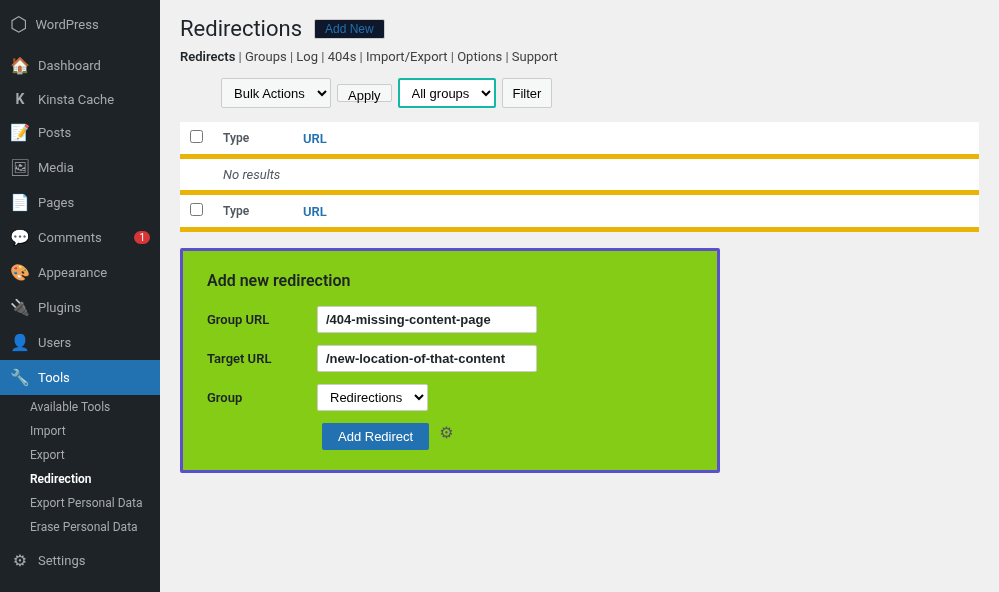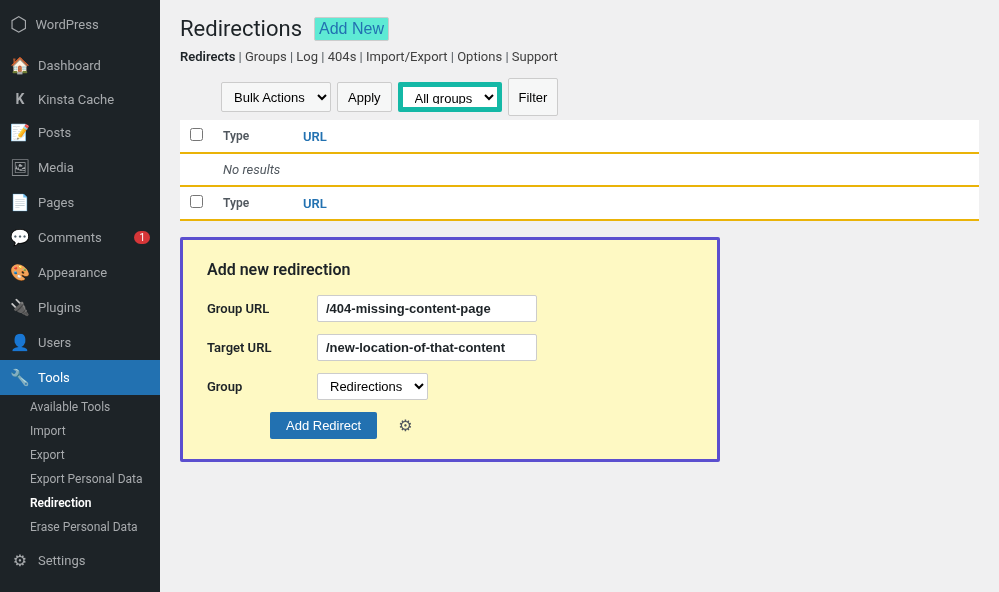--- a/index.html
+++ b/index.html
@@ -42,81 +42,81 @@
       overflow-y: auto;
       height: 592px;
     }
 
     
     .page-header {
       display: flex; align-items: center; gap: 12px; margin-bottom: 8px;
     }
     .page-title { font-size: 22px; font-weight: 400; color: #1d2327; }
     .add-new-btn {
-      background: #5eead4; border: 1px solid #ccc; color: #2271b1;
-      padding: 2px 4px; font-size: 16px; cursor: pointer; border-radius: 2px;
+      background: #0f172a; border: 1px solid #ccc; color: #2271b1;
+      padding: 2px 10px; font-size: 12px; cursor: pointer; border-radius: 2px;
     }
 
     
     .sub-nav { margin-bottom: 14px; font-size: 13px; }
     .sub-nav a { color: #404040; text-decoration: none; cursor: pointer; }
     .sub-nav .current { font-weight: 600; color: #1d2327; }
     .sub-nav span { color: #50575e; }
 
     
-    .toolbar { display: flex; align-items: center; gap: 6px; margin-bottom: 4px; padding-left: 41px; }
+    .toolbar { display: flex; align-items: center; gap: 6px; margin-bottom: 14px; padding-left: 41px; }
     .bulk-actions-select {
       border: 1px solid #ccc; background: #f6f7f7; padding: 3px 8px;
       font-size: 13px; cursor: pointer; border-radius: 2px; height: 30px;
     }
     .apply-btn {
       border: 1px solid #ccc; background: #f6f7f7; padding: 3px 10px;
-      font-size: 13px; cursor: pointer; border-radius: 2px; height: 30px;
+      font-size: 13px; cursor: pointer; border-radius: 2px; height: 18px;
     }
     .group-select {
-      border: 5px solid #14b8a6; background: #fff; padding: 3px 8px;
+      border: 2px solid #14b8a6; background: #fff; padding: 3px 8px;
       font-size: 13px; cursor: pointer; border-radius: 2px; height: 30px;
     }
     .filter-btn {
       border: 1px solid #ccc; background: #f6f7f7; padding: 3px 10px;
-      font-size: 13px; cursor: pointer; border-radius: 2px; height: 38px;
+      font-size: 13px; cursor: pointer; border-radius: 2px; height: 30px;
     }
 
     
     .redirects-table { width: 100%; border-collapse: collapse; background: #fff; }
     .redirects-table th, .redirects-table td {
-      border-bottom: 2px solid #eab308; padding: 8px 10px; text-align: left;
+      border-bottom: 5px solid #eab308; padding: 8px 10px; text-align: left;
     }
     .redirects-table th { font-weight: 600; color: #1d2327; }
     .redirects-table .col-check { width: 30px; }
     .redirects-table .col-type { width: 80px; color: #50575e; font-size: 12px; }
     .redirects-table .col-url { color: #2271b1; }
     .no-results { color: #50575e; font-style: italic; padding: 8px 10px; margin-top: 46px; }
 
     
     .add-redirection-box {
       border: 3px solid #5b4fcf;
-      background: #fef9c3;
+      background: #84cc16;
       padding: 20px 24px;
       margin-top: 16px;
       max-width: 540px;
       border-radius: 2px;
     }
     .add-redirection-title { font-size: 16px; font-weight: 600; color: #1d2327; margin-bottom: 16px; }
     .form-row { display: flex; align-items: center; margin-bottom: 12px; }
     .form-label { width: 110px; font-weight: 600; font-size: 13px; color: #1d2327; flex-shrink: 0; }
     .form-input {
       border: 1px solid #ccc; padding: 5px 8px; font-size: 13px;
       width: 220px; border-radius: 2px; color: #1d2327; font-weight: bold;
     }
     .form-select {
       border: 1px solid #ccc; padding: 4px 8px; font-size: 13px;
       border-radius: 2px; background: #fff; cursor: pointer;
     }
-    .form-actions { display: flex; align-items: center; gap: 21px; margin-top: 6px; margin-left: 63px; }
+    .form-actions { display: flex; align-items: flex-start; gap: 10px; margin-top: 6px; margin-left: 115px; }
     .add-redirect-btn {
       background: #2271b1; color: #fff; border: none;
       padding: 6px 16px; font-size: 13px; cursor: pointer;
       border-radius: 2px;
     }
     .gear-icon { font-size: 16px; color: #50575e; cursor: pointer; }
   </style>
 </head>
 <body>
 
@@ -181,25 +181,25 @@
 
   <div class="sidebar-sub-item">
     <span>Available Tools</span>
   </div>
   <div class="sidebar-sub-item">
     <span>Import</span>
   </div>
   <div class="sidebar-sub-item">
     <span>Export</span>
   </div>
-  <div class="sidebar-sub-item">
-    <span>Export Personal Data</span>
-  </div>
   <div class="sidebar-sub-item active">
     <span>Redirection</span>
+  </div>
+  <div class="sidebar-sub-item">
+    <span>Export Personal Data</span>
   </div>
   <div class="sidebar-sub-item">
     <span>Erase Personal Data</span>
   </div>
 
   <div class="sidebar-item" style="margin-top:4px;">
     <span class="sidebar-icon">⚙</span>
     <span>Settings</span>
   </div>
 </div>

